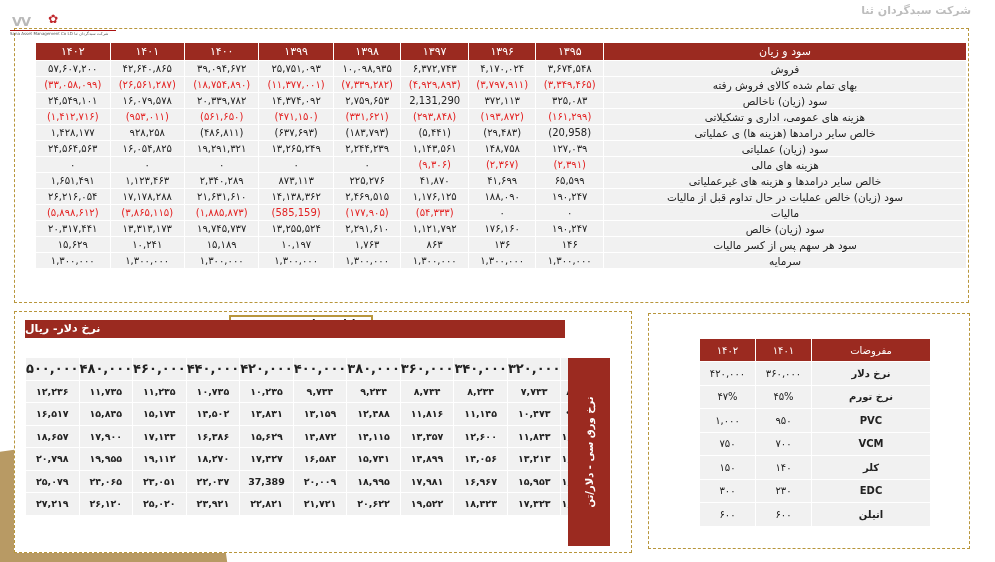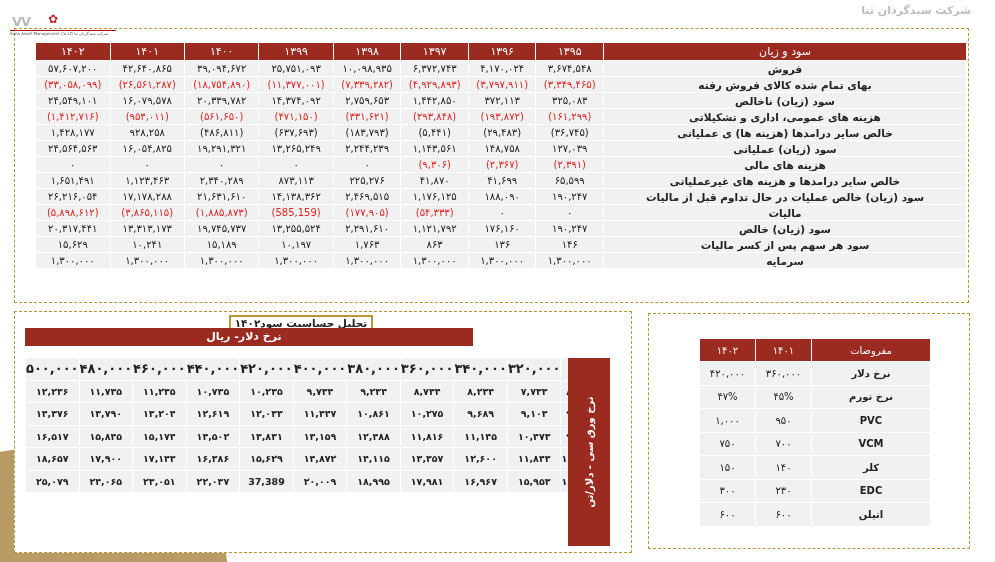--- a/index.html
+++ b/index.html
@@ -19,25 +19,25 @@
   .panel-top { left: 14px; top: 28px; width: 955px; height: 275px; }
   .panel-sens { left: 14px; top: 311px; width: 618px; height: 242px; font-weight: bold; }
   .panel-assume { left: 648px; top: 313px; width: 322px; height: 236px; }
 
   table { border-collapse: separate; border-spacing: 1px; direction: rtl; }
   td, th { text-align: center; white-space: nowrap; }
 
   .pl-table { position: absolute; left: 20px; top: 13px; width: 932px; }
   .pl-table th { background: #9b2a20; color: #fff; font-weight: normal; font-size: 11px; height: 17px; }
   .pl-table td { background: #f1f1f1; font-size: 10px; height: 15px; direction: ltr; }
-  .pl-table td.label { direction: rtl; width: 362px; font-size: 10.5px; font-weight: bold; }
+  .pl-table td.label { direction: rtl; width: 362px; font-size: 10.5px; }
   .pl-table td.neg { color: #e32222; margin-left: 23px; }
 
   .sens-title { position: absolute; left: 214px; top: 3px; width: 144px; height: 17px; border: 2px solid #b8963c; font-size: 10.5px; text-align: center; line-height: 13px; direction: rtl; background: #fff; }
-  .sens-header { position: absolute; left: 10px; top: 16px; width: 448px; height: 18px; background: #9b2a20; color: #fff; font-size: 11px; direction: rtl; text-align: center; padding-right: 10px; line-height: 18px; }
+  .sens-header { position: absolute; left: 10px; top: 8px; width: 540px; height: 18px; background: #9b2a20; color: #fff; font-size: 11px; direction: rtl; text-align: left; padding-right: 10px; line-height: 18px; }
   .sens-side { position: absolute; left: 553px; top: 46px; width: 42px; height: 188px; background: #9b2a20; }
   .sens-side-label { position: absolute; left: 50%; top: 50%; transform: translate(-50%, -50%) rotate(-90deg); color: #fff; font-size: 10px; white-space: nowrap; direction: rtl; }
   .sens-table { position: absolute; left: 10px; top: 45px; width: 542px; direction: ltr; }
   .sens-table td { background: #f1f1f1; font-size: 9.5px; height: 21.5px; }
   .sens-table td.rowhead { width: 52px; }
   .sens-table tr.colhead td { font-size: 13px; margin-top: 39px; }
 
   .as-table { position: absolute; left: 50px; top: 24px; width: 232px; }
   .as-table th { background: #9b2a20; color: #fff; font-weight: normal; font-size: 10px; height: 22px; }
   .as-table td { background: #f1f1f1; font-size: 10px; height: 22.5px; }
@@ -90,41 +90,41 @@
           <td class="neg">(۷,۳۳۹,۲۸۲)</td>
           <td class="neg">(۱۱,۳۷۷,۰۰۱)</td>
           <td class="neg">(۱۸,۷۵۴,۸۹۰)</td>
           <td class="neg">(۲۶,۵۶۱,۲۸۷)</td>
           <td class="neg">(۳۳,۰۵۸,۰۹۹)</td>
         </tr>
         <tr>
           <td class="label">سود (زیان) ناخالص</td>
           <td>۳۲۵,۰۸۳</td>
           <td>۳۷۲,۱۱۳</td>
-          <td>۱,۴۴۲,۸۵۰</td>
+          <td>2,131,290</td>
           <td>۲,۷۵۹,۶۵۳</td>
           <td>۱۴,۳۷۴,۰۹۲</td>
           <td>۲۰,۳۳۹,۷۸۲</td>
           <td>۱۶,۰۷۹,۵۷۸</td>
           <td>۲۴,۵۴۹,۱۰۱</td>
         </tr>
         <tr>
           <td class="label">هزینه های عمومی، اداری و تشکیلاتی</td>
           <td class="neg">(۱۶۱,۲۹۹)</td>
           <td class="neg">(۱۹۳,۸۷۲)</td>
           <td class="neg">(۲۹۳,۸۴۸)</td>
           <td class="neg">(۳۳۱,۶۲۱)</td>
           <td class="neg">(۴۷۱,۱۵۰)</td>
           <td class="neg">(۵۶۱,۶۵۰)</td>
           <td class="neg">(۹۵۳,۰۱۱)</td>
           <td class="neg">(۱,۴۱۲,۷۱۶)</td>
         </tr>
         <tr>
           <td class="label">خالص سایر درامدها (هزینه ها) ی عملیاتی</td>
-          <td>(۳۶,۷۴۵)</td>
+          <td>(20,958)</td>
           <td>(۲۹,۴۸۳)</td>
           <td>(۵,۴۴۱)</td>
           <td>(۱۸۳,۷۹۳)</td>
           <td>(۶۳۷,۶۹۳)</td>
           <td>(۴۸۶,۸۱۱)</td>
           <td>۹۲۸,۲۵۸</td>
           <td>۱,۴۲۸,۱۷۷</td>
         </tr>
         <tr>
           <td class="label">سود (زیان) عملیاتی</td>
@@ -243,33 +243,20 @@
           <td>۱۰,۷۳۵</td>
           <td>۱۰,۲۳۵</td>
           <td>۹,۷۳۴</td>
           <td>۹,۲۳۴</td>
           <td>۸,۷۳۴</td>
           <td>۸,۲۳۴</td>
           <td>۷,۷۳۳</td>
           <td class="rowhead">۸۵۰</td>
         </tr>
         <tr>
-          <td>۱۴,۳۷۶</td>
-          <td>۱۳,۷۹۰</td>
-          <td>۱۳,۲۰۴</td>
-          <td>۱۲,۶۱۹</td>
-          <td>۱۲,۰۳۳</td>
-          <td>۱۱,۴۴۷</td>
-          <td>۱۰,۸۶۱</td>
-          <td>۱۰,۲۷۵</td>
-          <td>۹,۶۸۹</td>
-          <td>۹,۱۰۳</td>
-          <td class="rowhead">۹۰۰</td>
-        </tr>
-        <tr>
           <td>۱۶,۵۱۷</td>
           <td>۱۵,۸۴۵</td>
           <td>۱۵,۱۷۴</td>
           <td>۱۴,۵۰۲</td>
           <td>۱۳,۸۳۱</td>
           <td>۱۳,۱۵۹</td>
           <td>۱۲,۴۸۸</td>
           <td>۱۱,۸۱۶</td>
           <td>۱۱,۱۴۵</td>
           <td>۱۰,۴۷۳</td>
@@ -282,32 +269,58 @@
           <td>۱۶,۳۸۶</td>
           <td>۱۵,۶۲۹</td>
           <td>۱۴,۸۷۲</td>
           <td>۱۴,۱۱۵</td>
           <td>۱۳,۳۵۷</td>
           <td>۱۲,۶۰۰</td>
           <td>۱۱,۸۴۳</td>
           <td class="rowhead">۱,۰۰۰</td>
         </tr>
         <tr>
+          <td>۲۰,۷۹۸</td>
+          <td>۱۹,۹۵۵</td>
+          <td>۱۹,۱۱۲</td>
+          <td>۱۸,۲۷۰</td>
+          <td>۱۷,۴۲۷</td>
+          <td>۱۶,۵۸۴</td>
+          <td>۱۵,۷۴۱</td>
+          <td>۱۴,۸۹۹</td>
+          <td>۱۴,۰۵۶</td>
+          <td>۱۳,۲۱۳</td>
+          <td class="rowhead">۱,۰۵۰</td>
+        </tr>
+        <tr>
           <td>۲۵,۰۷۹</td>
           <td>۲۴,۰۶۵</td>
           <td>۲۳,۰۵۱</td>
           <td>۲۲,۰۳۷</td>
           <td>37,389</td>
           <td>۲۰,۰۰۹</td>
           <td>۱۸,۹۹۵</td>
           <td>۱۷,۹۸۱</td>
           <td>۱۶,۹۶۷</td>
           <td>۱۵,۹۵۳</td>
           <td class="rowhead">۱,۱۵۰</td>
         </tr>
+        <tr>
+          <td>۲۷,۲۱۹</td>
+          <td>۲۶,۱۲۰</td>
+          <td>۲۵,۰۲۰</td>
+          <td>۲۳,۹۲۱</td>
+          <td>۲۲,۸۲۱</td>
+          <td>۲۱,۷۲۱</td>
+          <td>۲۰,۶۲۲</td>
+          <td>۱۹,۵۲۲</td>
+          <td>۱۸,۴۲۳</td>
+          <td>۱۷,۳۲۳</td>
+          <td class="rowhead">۱,۲۰۰</td>
+        </tr>
       </tbody>
   </table>
   <div class="sens-side">
     <span class="sens-side-label">نرخ ورق سی - دلار/تن</span>
   </div>
 </div>
 
 <div class="panel panel-assume">
   <table class="as-table">
     <thead>

